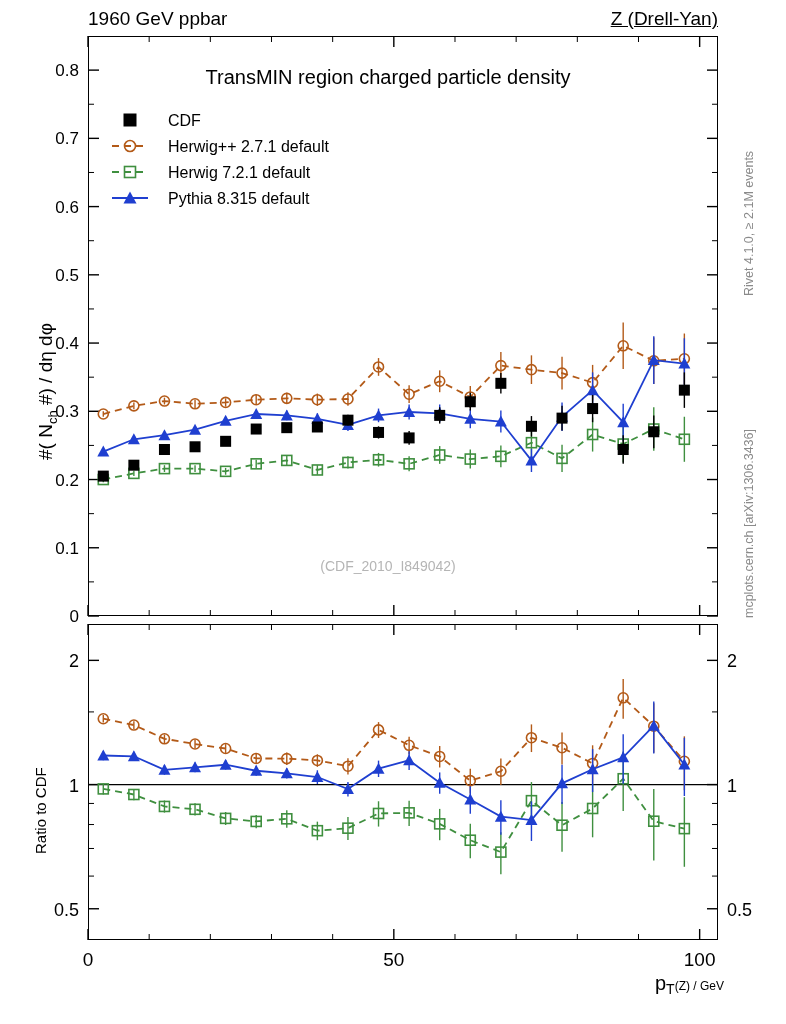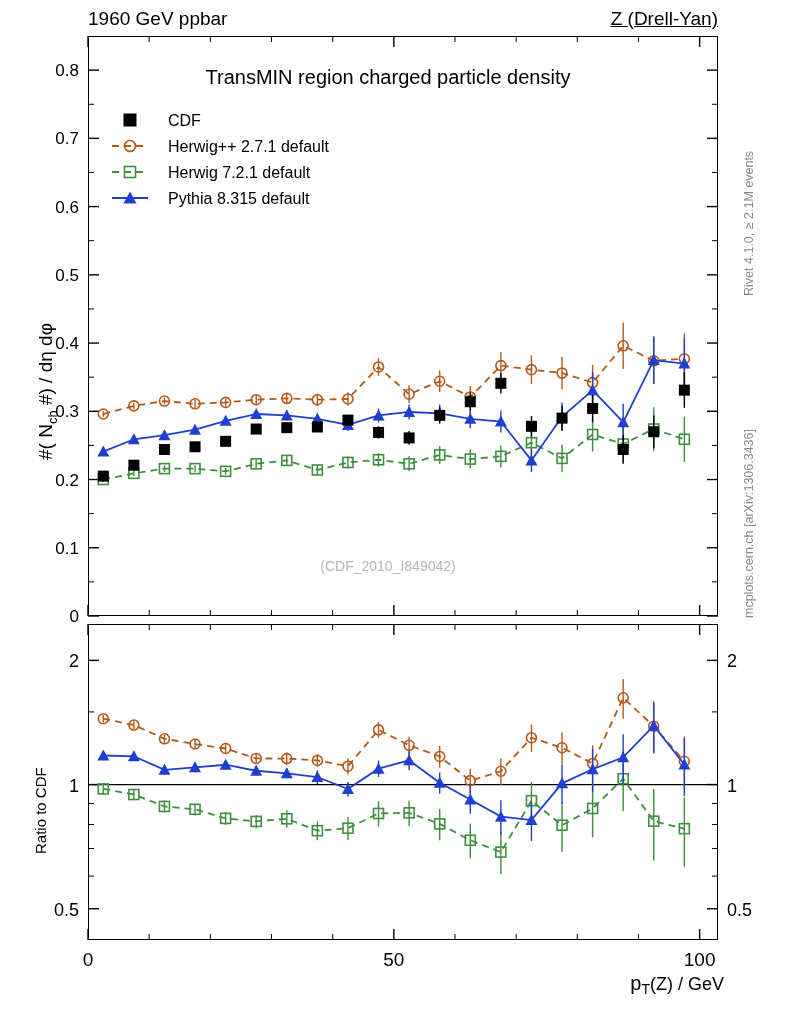--- a/index.html
+++ b/index.html
@@ -486,16 +486,16 @@
     </svg>
   </div>
 
   <div class="txt" style="left:0;top:0;">
     <svg width="30" height="330" style="left:26px;top:624px;">
       <text transform="translate(20,230) rotate(-90)" font-size="15">Ratio to CDF</text>
     </svg>
   </div>
 
   <div class="txt" style="right:62px;top:972px;">
-    <span style="font-size:20px;">p</span><span style="font-size:14px;vertical-align:sub;">T</span><span style="font-size:18px;">(Z) / GeV</span>
+    <span style="font-size:20px;">p</span><span style="font-size:14px;vertical-align:sub;">T</span><span style="font-size:12px;">(Z) / GeV</span>
   </div>
 
 </div>
 
 </body></html>

